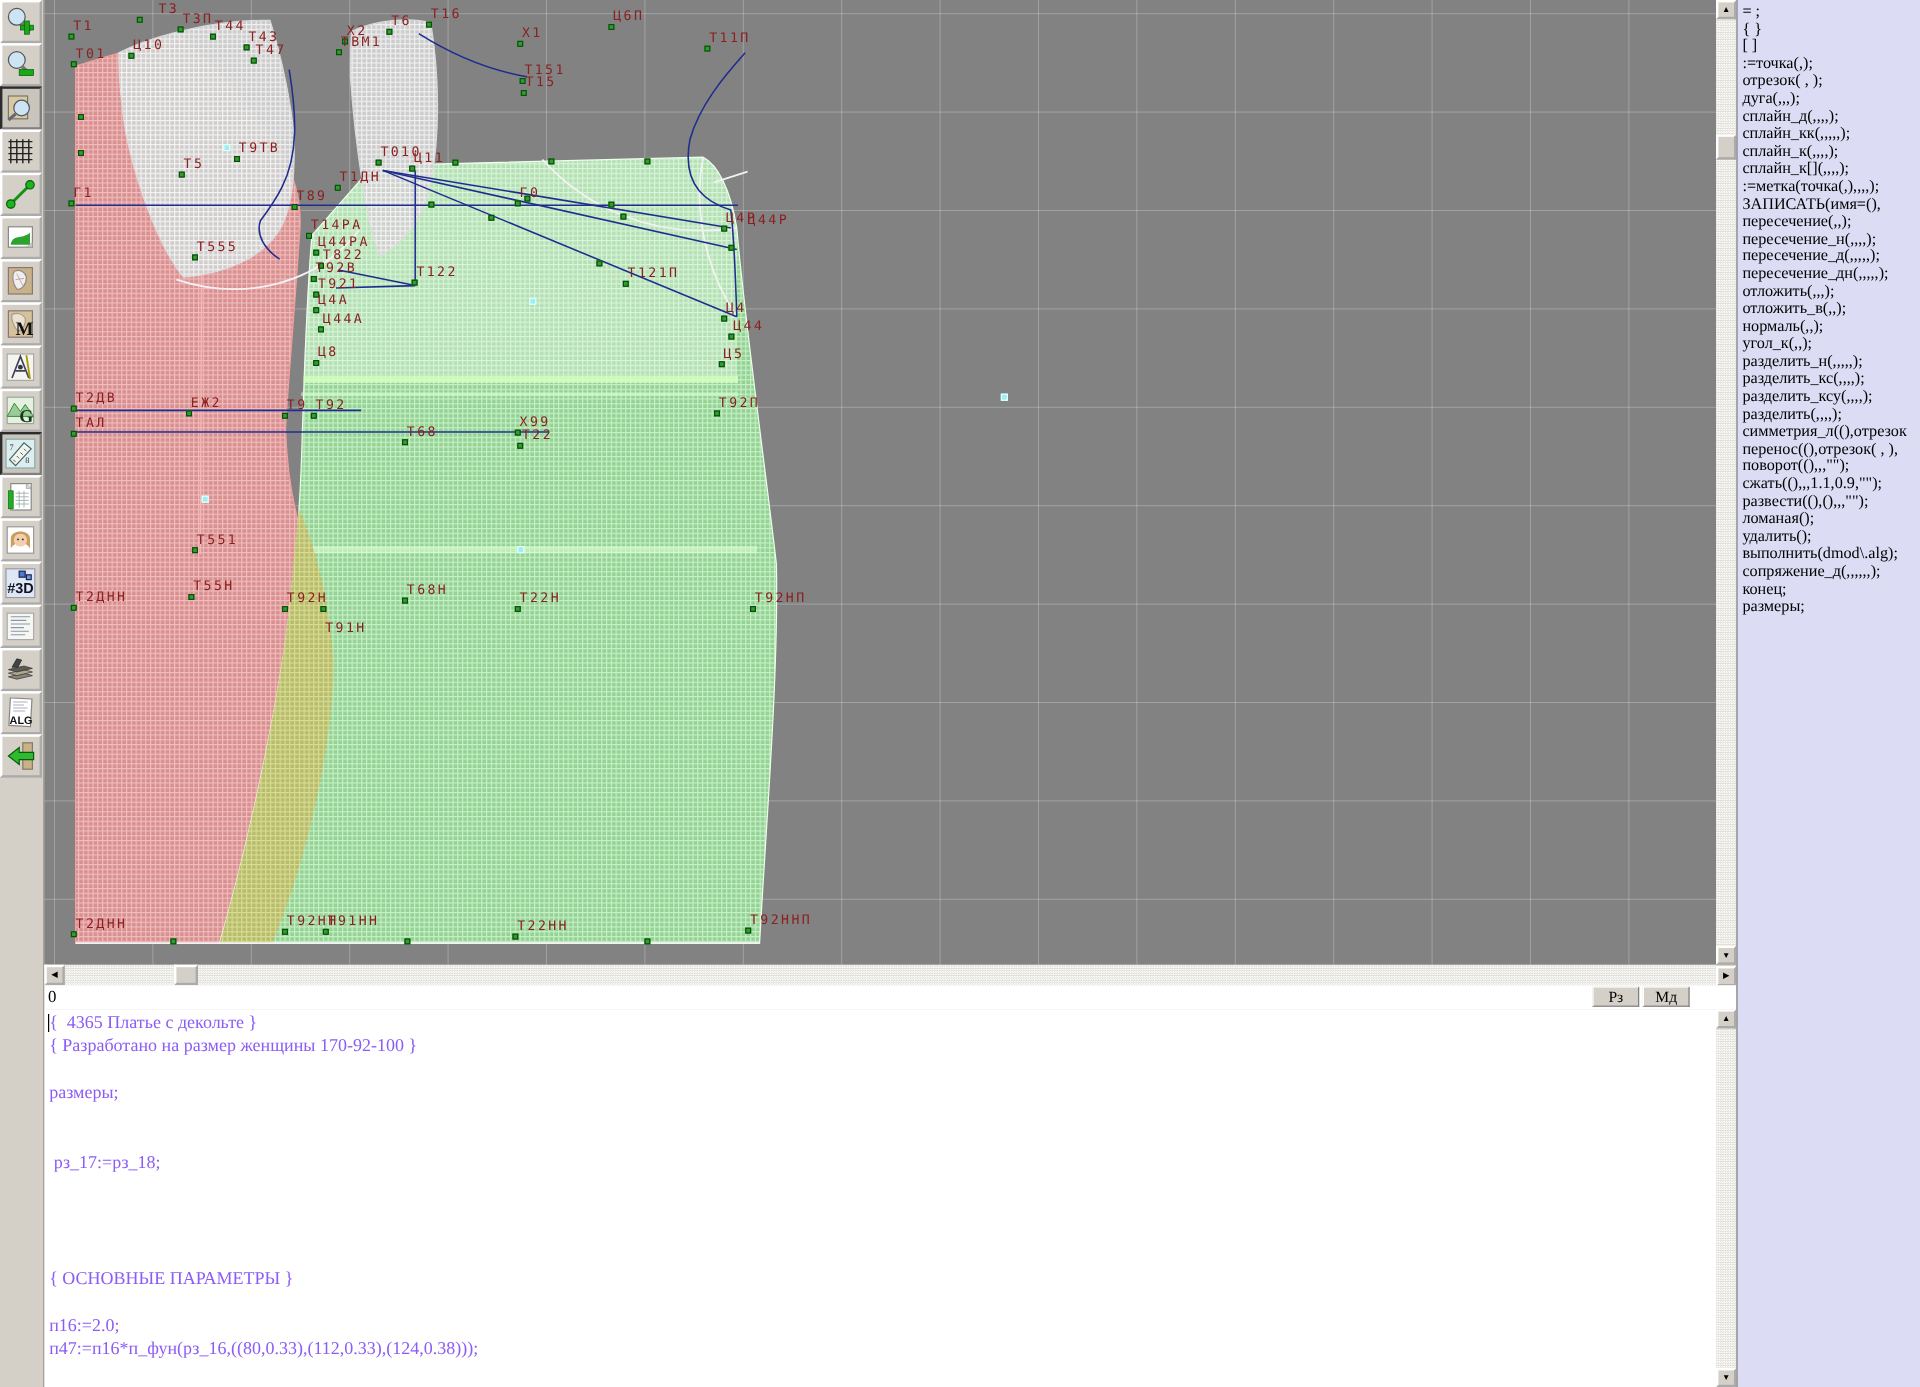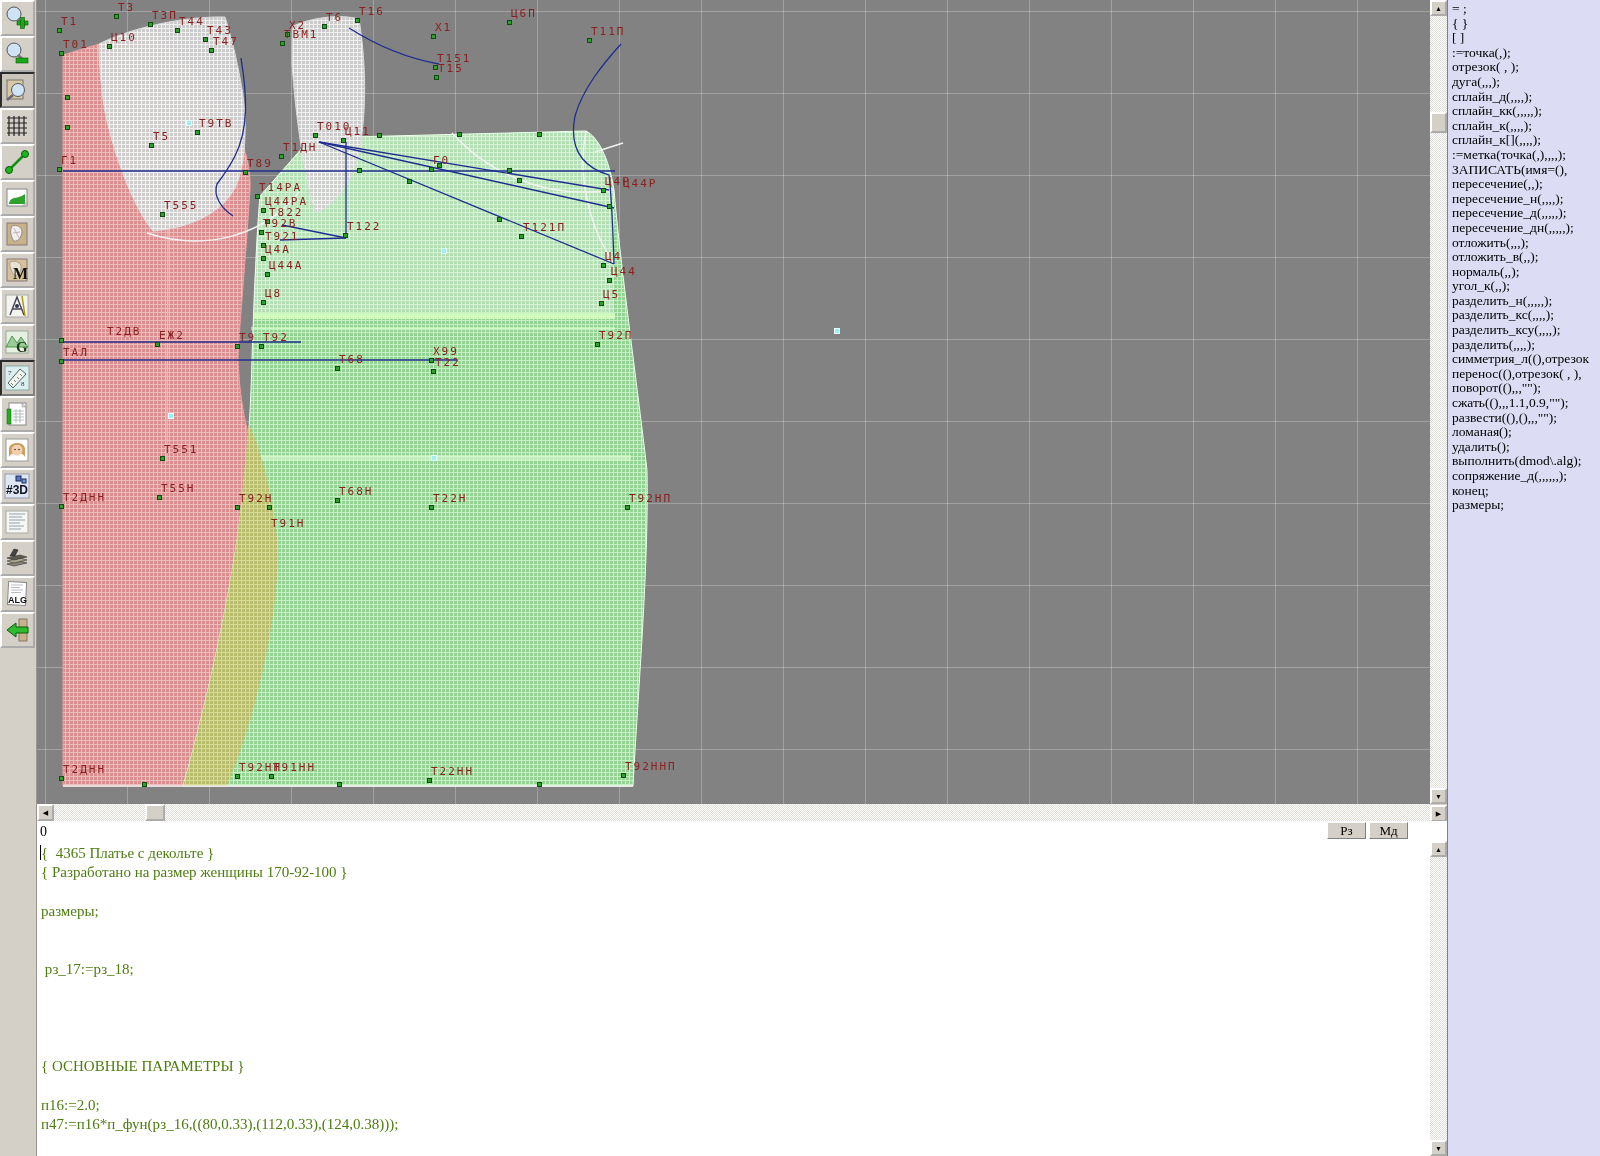--- a/index.html
+++ b/index.html
@@ -29,21 +29,21 @@
   .sb-btn{position:absolute;width:17px;height:16px;background:#d4d0c8;border:2px outset #fff;box-sizing:border-box;font-size:7px;line-height:11px;text-align:center;color:#000;padding:0;cursor:pointer;}
   .sb-thumb{position:absolute;background:#d4d0c8;border:2px outset #fff;box-sizing:border-box;cursor:pointer;}
 
   
   .statusrow{position:absolute;left:37px;top:821px;width:1410px;height:20px;background:#ffffff;border-bottom:1px solid #c0c0c0;}
   .statusrow .pos{position:absolute;left:3px;top:3px;font-family:"Liberation Serif",serif;font-size:14px;color:#000;}
   .mini-btn{position:absolute;top:1px;width:39px;height:17px;background:#d4d0c8;border:1px solid #808080;border-top-color:#fff;border-left-color:#fff;font-family:"Liberation Serif",serif;font-size:13px;line-height:15px;padding:0;cursor:pointer;}
 
   
   .editor{position:absolute;left:37px;top:841px;width:1393px;height:315px;background:#fff;overflow:hidden;padding:3px 0 0 4px;box-sizing:border-box;cursor:text;}
-  .code-line{white-space:pre;font-family:"Liberation Serif",serif;font-size:15px;line-height:19.4px;height:19.4px;color:#4d7c0f;}
+  .code-line{white-space:pre;font-family:"Liberation Serif",serif;font-size:15px;line-height:19.4px;height:19.4px;color:#8b5cf6;}
   .caret{position:absolute;left:3px;top:4px;width:1px;height:15px;background:#000;}
 
   
   .funcpanel{position:absolute;left:1447px;top:0;width:153px;height:1156px;background:#dcdcf4;border-left:1px solid #808080;box-sizing:border-box;overflow:hidden;padding:2px 0 0 4px;}
   .func-item{font-family:"Liberation Serif",serif;font-size:13.5px;line-height:14.6px;color:#000;white-space:nowrap;cursor:pointer;}
 </style>
 </head>
 <body>
 
 <div class="app">
@@ -239,21 +239,21 @@
         <path d="M204,58 C210,95 212,128 198,156 C192,168 186,176 180,184 C176,196 184,208 196,216"></path>
         <path d="M312,28 C342,47 374,59 402,64"></path>
         <path d="M584,44 C566,64 546,88 538,116 C531,152 549,168 572,175 C575,200 576,232 577,264"></path>
       </g>
     </svg>
     <div style="position:absolute;left:0;top:0;width:100%;height:100%;">
         <span class="pt-label" style="left: 24px; top: 16px;">Т1</span>
         <span class="marker" style="left: 20px; top: 28px;"></span>
         <span class="pt-label" style="left: 26px; top: 39px;">Т01</span>
         <span class="marker" style="left: 22px; top: 51px;"></span>
-        <span class="pt-label" style="left: 81px; top: 2px;">Т3</span>
+        <span class="pt-label" style="left: 95px; top: 2px;">Т3</span>
         <span class="marker" style="left: 77px; top: 14px;"></span>
         <span class="pt-label" style="left: 115px; top: 10px;">Т3П</span>
         <span class="marker" style="left: 111px; top: 22px;"></span>
         <span class="pt-label" style="left: 142px; top: 16px;">Т44</span>
         <span class="marker" style="left: 138px; top: 28px;"></span>
         <span class="pt-label" style="left: 170px; top: 25px;">Т43</span>
         <span class="marker" style="left: 166px; top: 37px;"></span>
         <span class="pt-label" style="left: 176px; top: 36px;">Т47</span>
         <span class="marker" style="left: 172px; top: 48px;"></span>
         <span class="pt-label" style="left: 74px; top: 32px;">Ц10</span>
@@ -317,21 +317,21 @@
         <span class="pt-label" style="left: 486px; top: 222px;">Т121П</span>
         <span class="marker" style="left: 482px; top: 234px;"></span>
         <span class="pt-label" style="left: 568px; top: 251px;">Ц4</span>
         <span class="marker" style="left: 564px; top: 263px;"></span>
         <span class="pt-label" style="left: 574px; top: 266px;">Ц44</span>
         <span class="marker" style="left: 570px; top: 278px;"></span>
         <span class="pt-label" style="left: 566px; top: 289px;">Ц5</span>
         <span class="marker" style="left: 562px; top: 301px;"></span>
         <span class="pt-label" style="left: 127px; top: 200px;">Т555</span>
         <span class="marker" style="left: 123px; top: 212px;"></span>
-        <span class="pt-label" style="left: 26px; top: 326px; padding-left: 44px;">Т2ДВ</span>
+        <span class="pt-label" style="left: 26px; top: 326px;">Т2ДВ</span>
         <span class="marker" style="left: 22px; top: 338px;"></span>
         <span class="pt-label" style="left: 122px; top: 330px;">ЕЖ2</span>
         <span class="marker" style="left: 118px; top: 342px;"></span>
         <span class="pt-label" style="left: 202px; top: 332px;">Т9</span>
         <span class="marker" style="left: 198px; top: 344px;"></span>
         <span class="pt-label" style="left: 226px; top: 332px;">Т92</span>
         <span class="marker" style="left: 222px; top: 344px;"></span>
         <span class="pt-label" style="left: 26px; top: 347px;">ТАЛ</span>
         <span class="marker" style="left: 22px; top: 359px;"></span>
         <span class="pt-label" style="left: 302px; top: 354px;">Т68</span>

